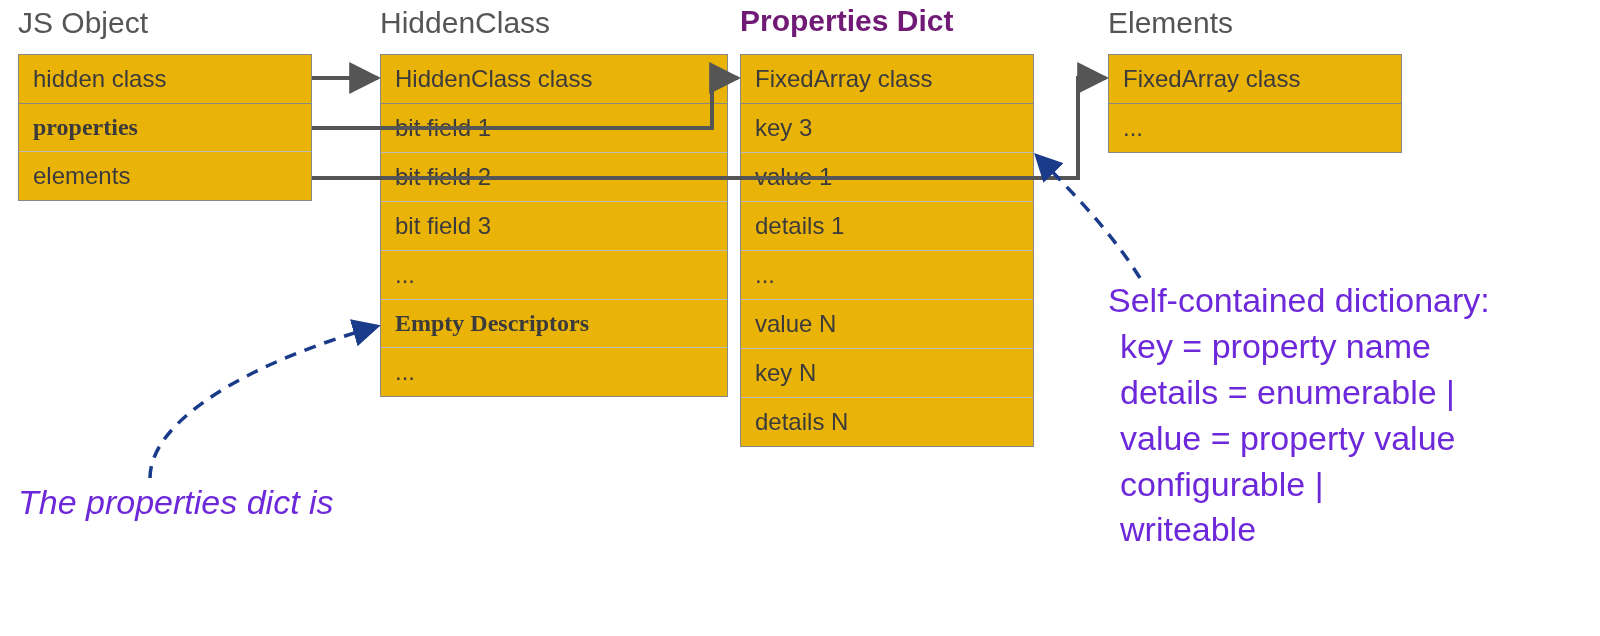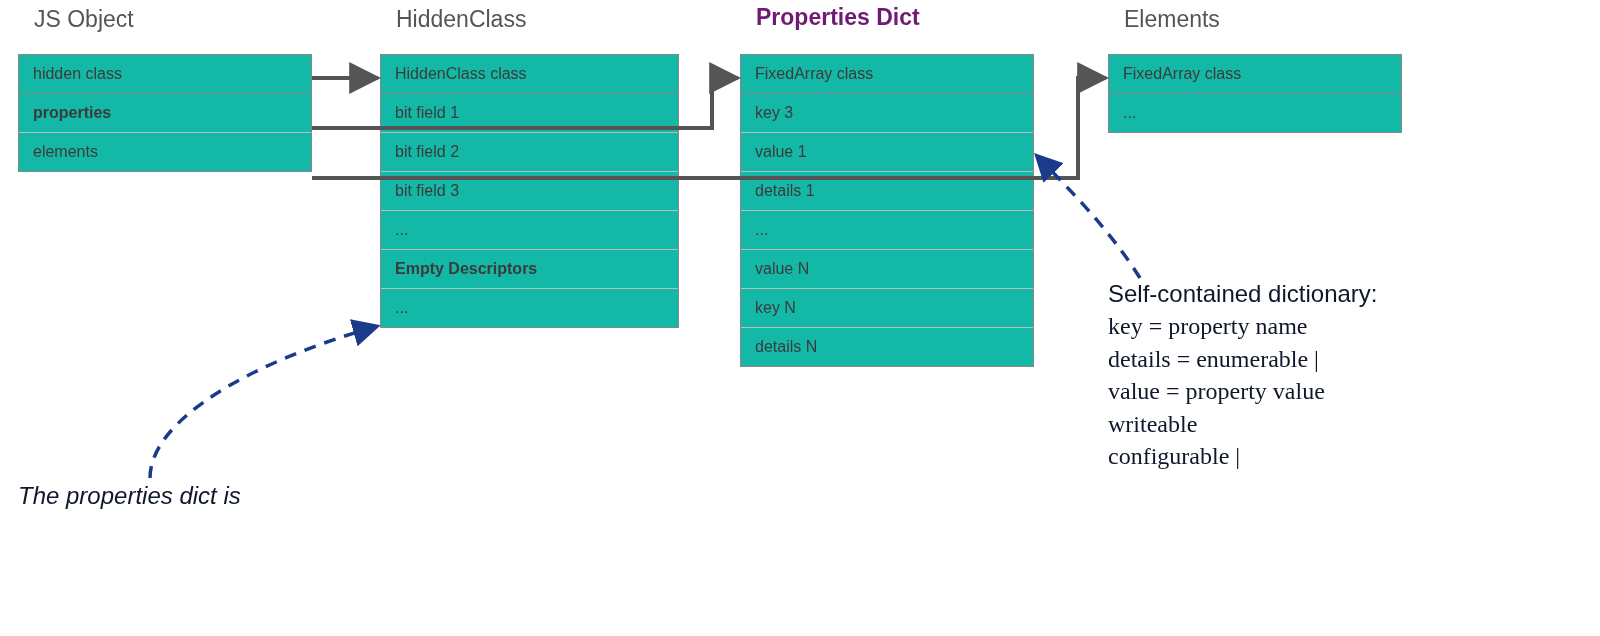--- a/index.html
+++ b/index.html
@@ -6,71 +6,70 @@
   body{
     font-family: Arial, Helvetica, sans-serif;
     background:#fff;
     width:1600px;
     height:636px;
     position:relative;
     color:#3b3b3b;
   }
   .col-title{
     position:absolute;
-    font-size:23px;
+    font-size:30px;
     color:#555;
-    margin-left:16px;
   }
   .col-title.bold{font-weight:700;color:#701a75;}
   .box{
     position:absolute;
     border:1px solid #888;
     box-sizing:border-box;
     background:#fff;
   }
   .box .row{
     border-bottom:1px solid #bdbdbd;
     padding:10px 14px;
-    font-size:16px;
+    font-size:24px;
     color:#3b3b3b;
     box-sizing:border-box;
-    background:#14b8a6;
+    background:#eab308;
   }
   .box .row:first-child{border-top:0;border-bottom:1px solid #888;}
   .box .row:last-child{border-bottom:0;}
-  .row.bold{font-weight:700;}
+  .row.bold{font-weight:700;font-family:Liberation Serif, serif;}
   svg.overlay{
     position:absolute;
     left:0;top:0;
     width:1600px;height:636px;
     pointer-events:none;
   }
   .annot{
     position:absolute;
-    color:#0f172a;
-    font-size:24px;
+    color:#6d28d9;
+    font-size:34px;
     line-height:1.35;
   }
-  .annot .mono{font-family:Liberation Serif, serif;}
+  .annot .mono{font-family:Liberation Sans, sans-serif;margin-left:12px;}
 </style>
 </head>
 <body>
 
 <div class="col-title" style="left:18px;top:6px;">JS Object</div>
 <div class="col-title" style="left:380px;top:6px;">HiddenClass</div>
 <div class="col-title bold" style="left:740px;top:4px;">Properties Dict</div>
 <div class="col-title" style="left:1108px;top:6px;">Elements</div>
 
 <div class="box" style="left:18px;top:54px;width:294px;">
   <div class="row">hidden class</div>
   <div class="row bold">properties</div>
   <div class="row">elements</div>
 </div>
 
-<div class="box" style="left:380px;top:54px;width:299px;">
+<div class="box" style="left:380px;top:54px;width:348px;">
   <div class="row">HiddenClass class</div>
   <div class="row">bit field 1</div>
   <div class="row">bit field 2</div>
   <div class="row">bit field 3</div>
   <div class="row">...</div>
   <div class="row bold">Empty Descriptors</div>
   <div class="row">...</div>
 </div>
 
 <div class="box" style="left:740px;top:54px;width:294px;">
@@ -91,22 +90,22 @@
 
 <div class="annot" style="left:18px;top:480px;width:700px;font-style:italic;">
   <div>The properties dict is</div>
 </div>
 
 <div class="annot" style="left:1108px;top:278px;width:490px;">
   <div>Self-contained dictionary:</div>
   <div class="mono">key     = property name</div>
   <div class="mono">details = enumerable   |</div>
   <div class="mono">value   = property value</div>
+  <div class="mono">          configurable |</div>
   <div class="mono">          writeable</div>
-  <div class="mono">          configurable |</div>
 </div>
 
 <svg class="overlay" viewBox="0 0 1600 636">
   <defs>
     <marker id="arrowGray" viewBox="0 0 10 10" refX="9" refY="5" markerWidth="8" markerHeight="8" orient="auto-start-reverse">
       <path d="M 0 0 L 10 5 L 0 10 z" fill="#555"></path>
     </marker>
     <marker id="arrowBlue" viewBox="0 0 10 10" refX="9" refY="5" markerWidth="8" markerHeight="8" orient="auto-start-reverse">
       <path d="M 0 0 L 10 5 L 0 10 z" fill="#1a3a8a"></path>
     </marker>

